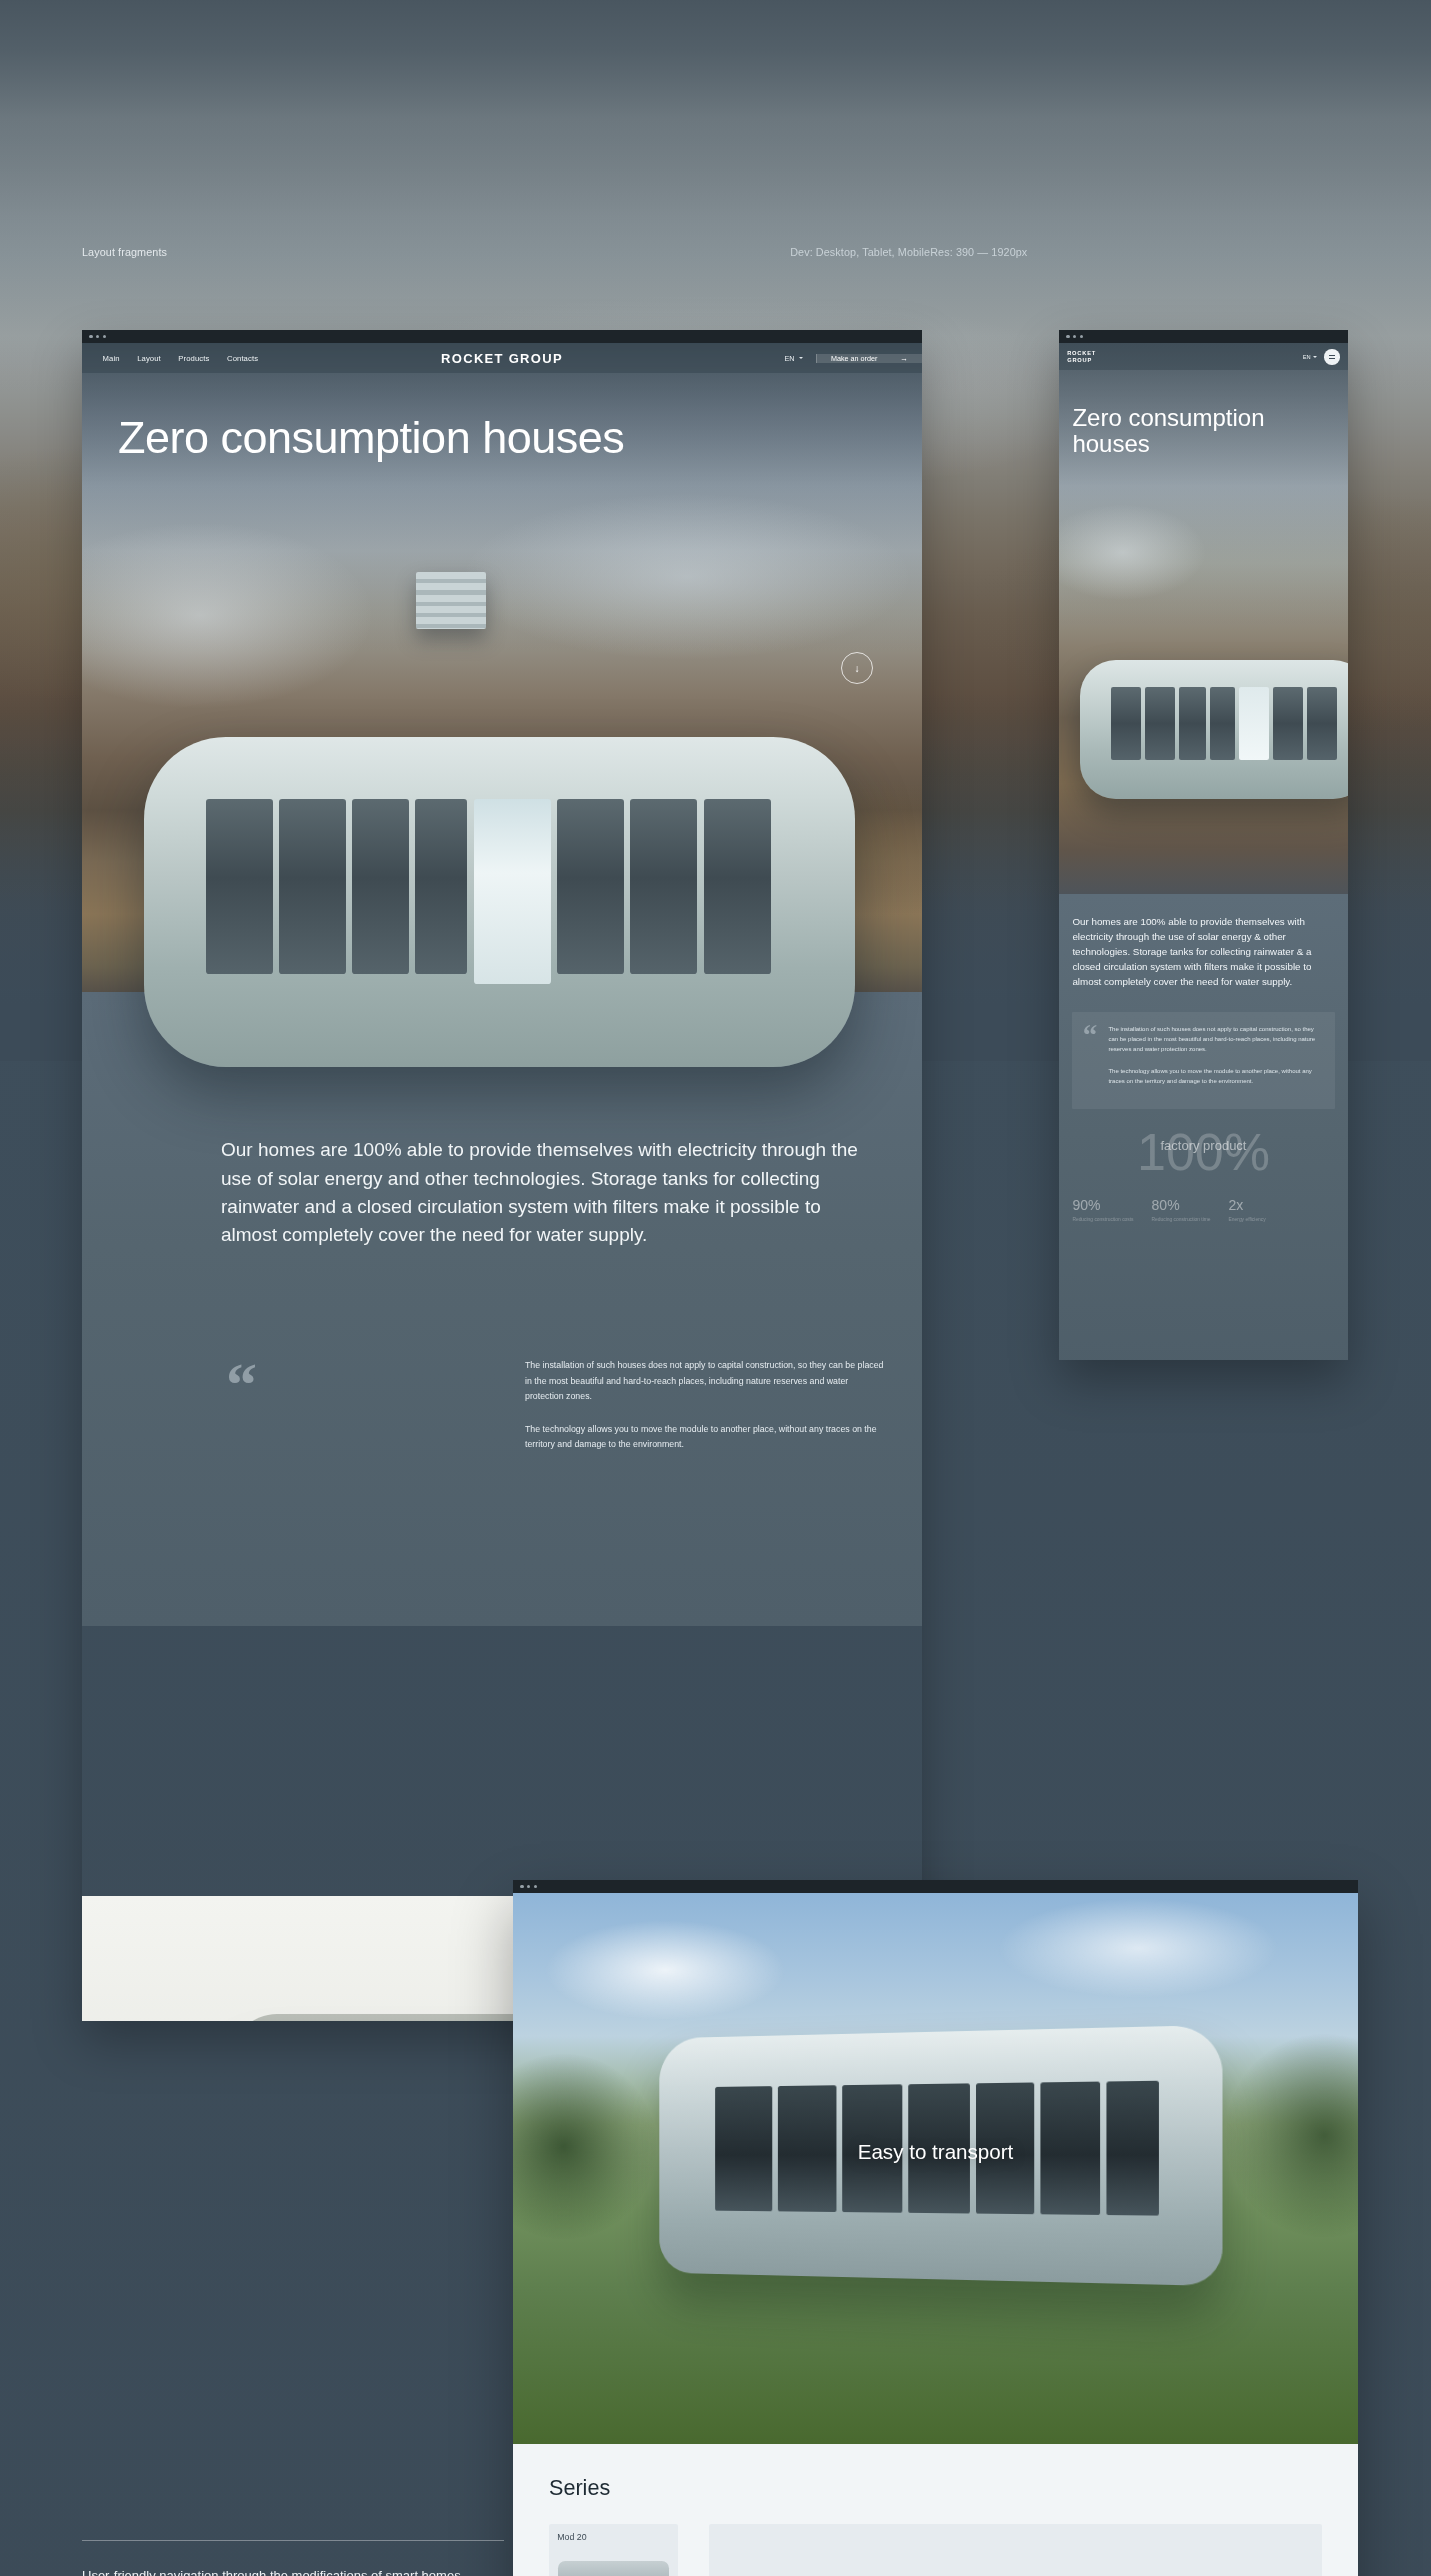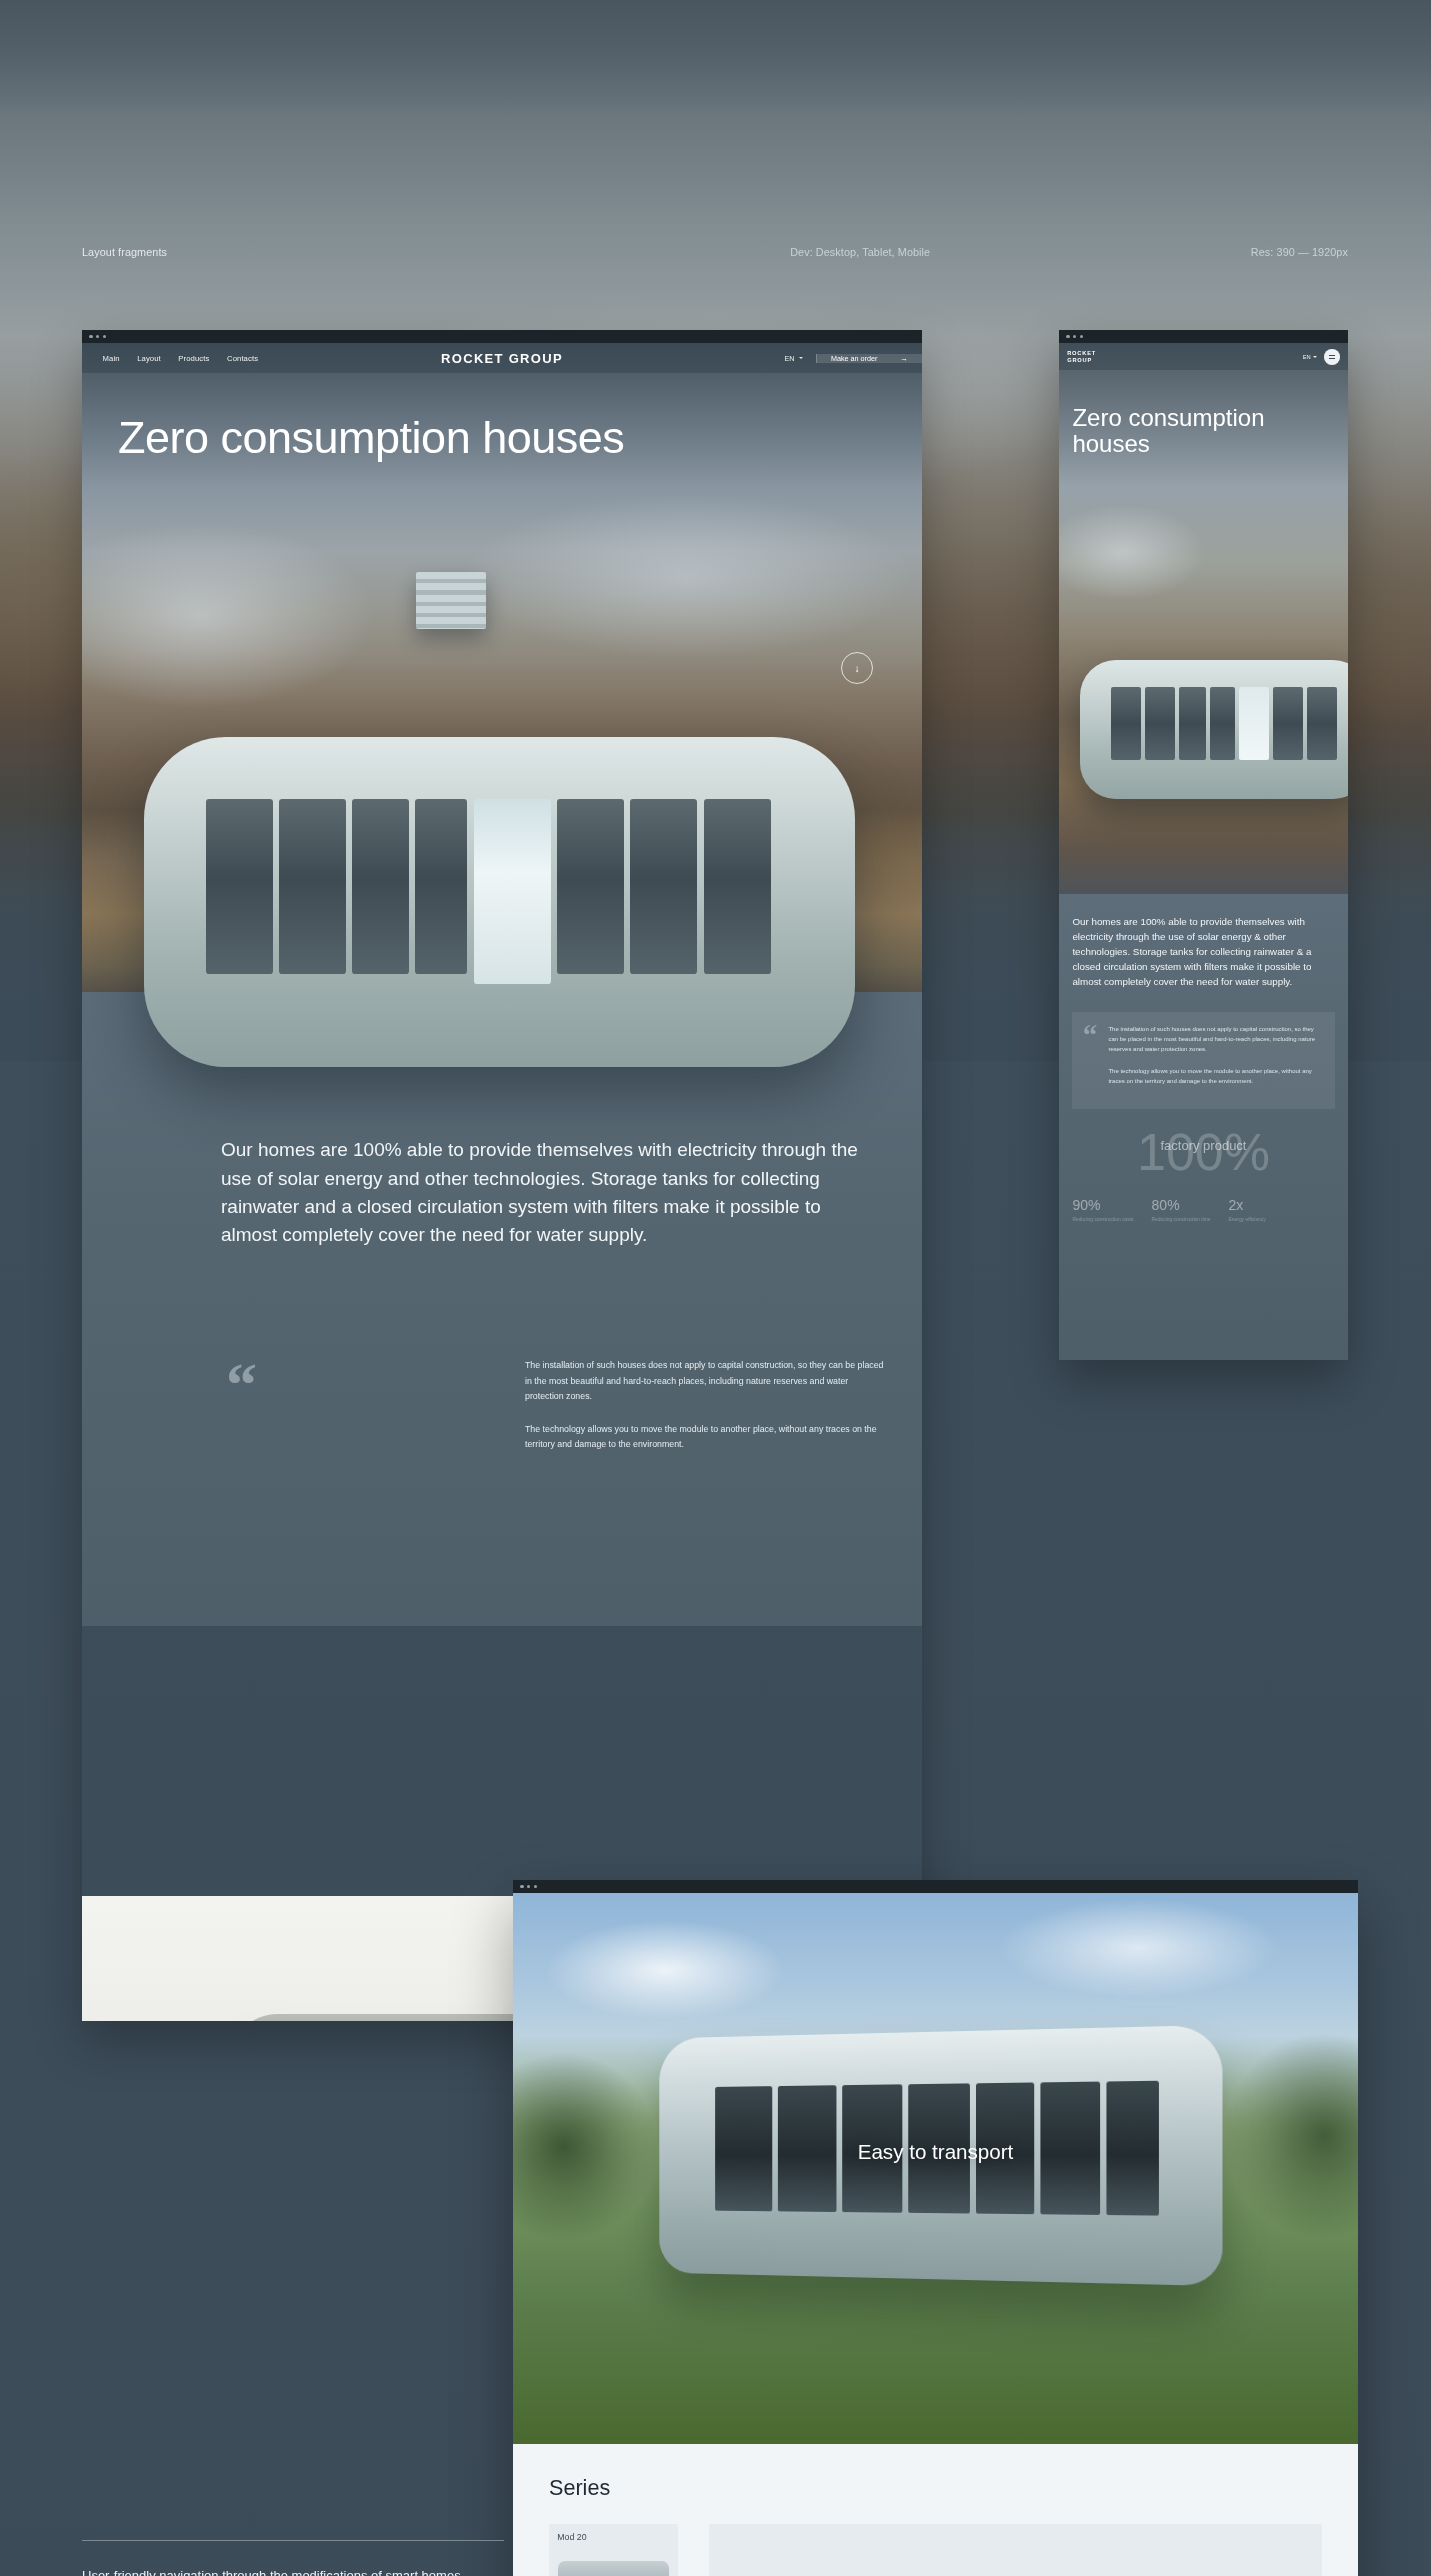--- a/index.html
+++ b/index.html
@@ -49,21 +49,21 @@
     left: 82px; top: 246px;
     width: 1266px;
     display: flex;
     align-items: center;
     color: #e4e9ec;
     font-size: 10.8px;
     letter-spacing: 0.1px;
   }
   .caption-left { width: 33%; text-align: left; }
   .caption-center { width: 34%; text-align: right; color: #c9d2d7; }
-  .caption-right { width: 33%; text-align: right; color: #c9d2d7; }
+  .caption-right { width: 33%; color: #c9d2d7; }
 
   
   .desktop {
     position: absolute;
     left: 82px; top: 330px;
     width: 840px; height: 1691px;
     overflow: hidden;
     box-shadow: 0 20.6px 46px rgba(0,0,0,0.28);
   }
   .browser-bar {

